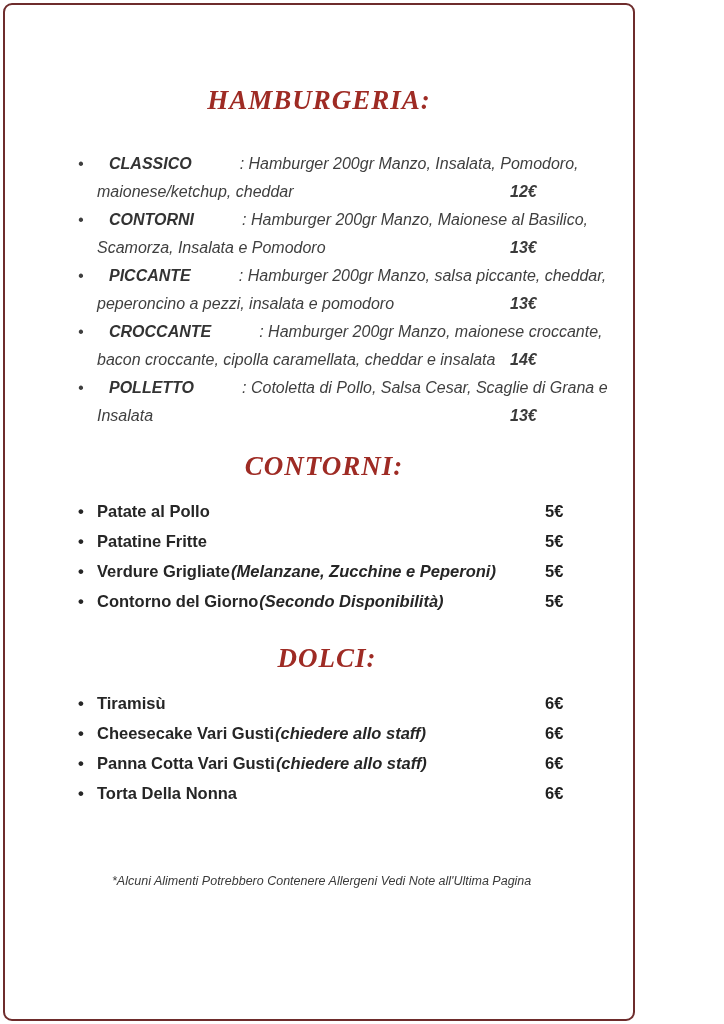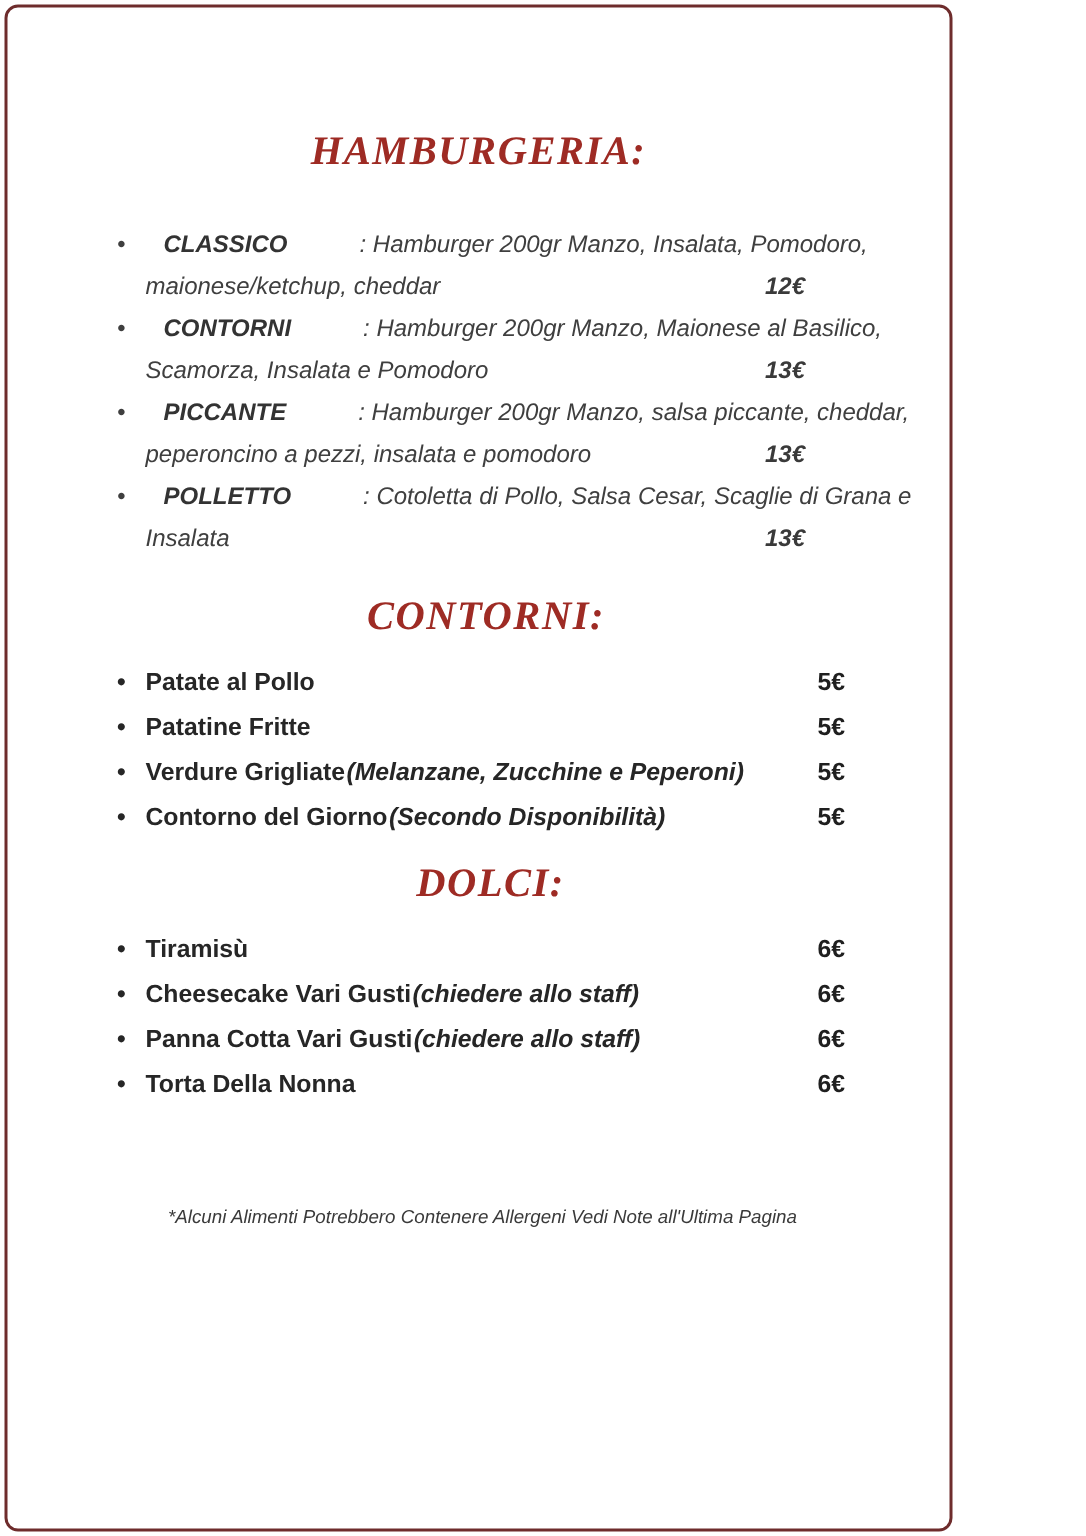--- a/index.html
+++ b/index.html
@@ -29,21 +29,21 @@
     font-family: "Liberation Serif", serif;
     font-style: italic;
     font-weight: 700;
     font-size: 27px;
     line-height: 32px;
     letter-spacing: 1px;
     color: #9e2b24;
   }
   h2.section-title { padding-top: 0; }
   #contorni-title { margin-top: 20px; padding-left: 10px; }
-  #dolci-title { margin-top: 12px; padding-left: 16px; }
+  #dolci-title { margin-top: 26px; padding-left: 16px; }
 
   ul.menu-list {
     list-style: none;
     margin: 0; padding: 0;
     margin-left: 75px;
   }
   ul.hb-list { margin-top: 34px; width: 543px; }
   ul.side-list { margin-top: 14px; width: 560px; }
 
   li.menu-item {
@@ -105,20 +105,21 @@
 
 <div class="page">
   <div class="page-border"></div>
 
   <h1 class="section-title">HAMBURGERIA:</h1>
 
   <ul class="menu-list hb-list">
     <li class="menu-item hb-item"><span class="hb-name">CLASSICO</span><span class="hb-desc">: Hamburger 200gr Manzo, Insalata, Pomodoro, maionese/ketchup, cheddar</span><span class="price hb-price">12€</span></li>
     <li class="menu-item hb-item"><span class="hb-name">CONTORNI</span><span class="hb-desc">: Hamburger 200gr Manzo, Maionese al Basilico, Scamorza, Insalata e Pomodoro</span><span class="price hb-price">13€</span></li>
     <li class="menu-item hb-item"><span class="hb-name">PICCANTE</span><span class="hb-desc">: Hamburger 200gr Manzo, salsa piccante, cheddar, peperoncino a pezzi, insalata e pomodoro</span><span class="price hb-price">13€</span></li>
+    <li class="menu-item hb-item"><span class="hb-name">CROCCANTE</span><span class="hb-desc">: Hamburger 200gr Manzo, maionese croccante, bacon croccante, cipolla caramellata, cheddar e insalata</span><span class="price hb-price">14€</span></li>
     <li class="menu-item hb-item"><span class="hb-name">POLLETTO</span><span class="hb-desc">: Cotoletta di Pollo, Salsa Cesar, Scaglie di Grana e Insalata</span><span class="price hb-price">13€</span></li>
   </ul>
 
 
   <h2 class="section-title" id="contorni-title">CONTORNI:</h2>
 
   <ul class="menu-list side-list">
     <li class="menu-item side-item"><span class="side-name">Patate al Pollo</span><span class="side-note"></span><span class="price side-price">5€</span></li>
     <li class="menu-item side-item"><span class="side-name">Patatine Fritte</span><span class="side-note"></span><span class="price side-price">5€</span></li>
     <li class="menu-item side-item"><span class="side-name">Verdure Grigliate</span><span class="side-note">(Melanzane, Zucchine e Peperoni)</span><span class="price side-price">5€</span></li>

